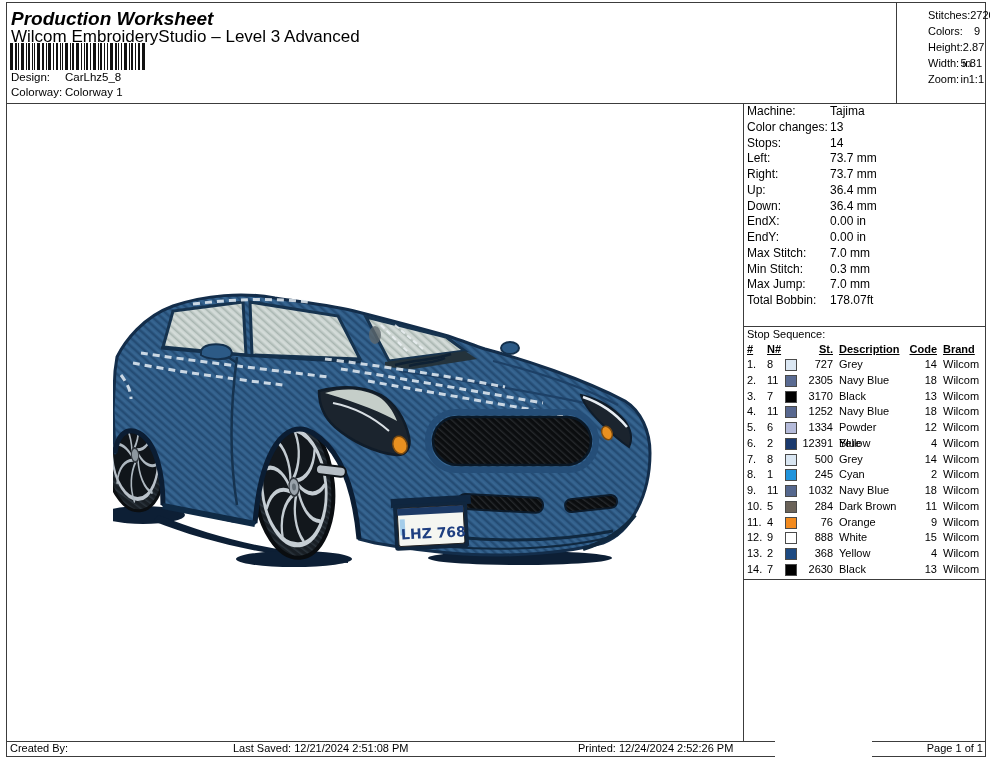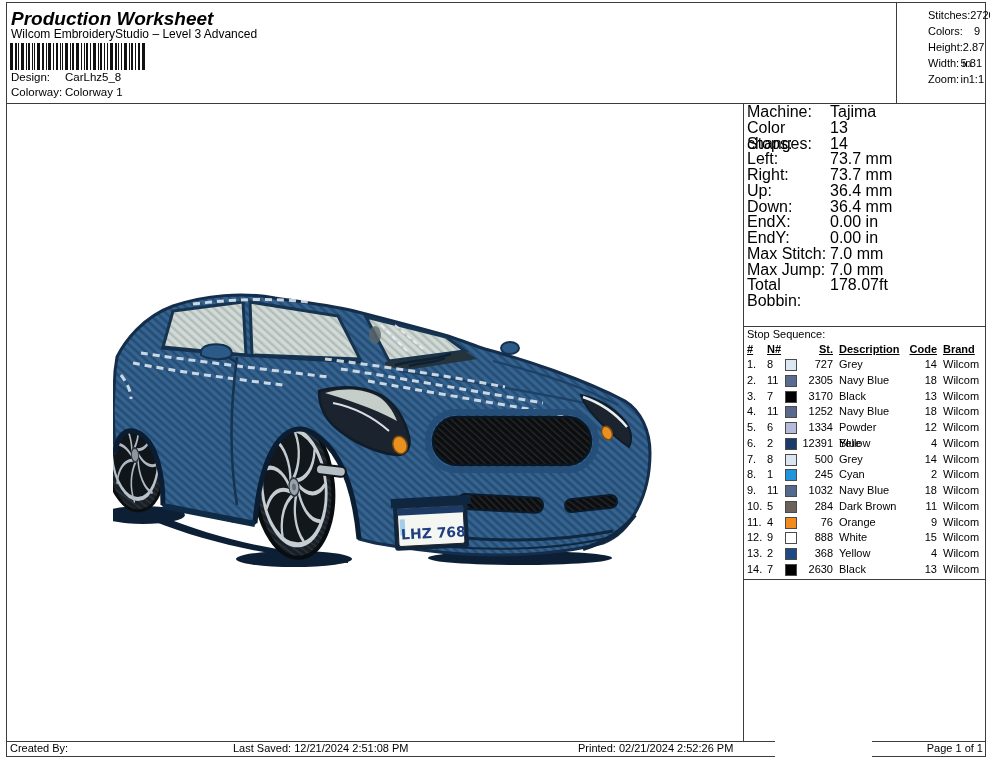--- a/index.html
+++ b/index.html
@@ -1,28 +1,28 @@
 <!DOCTYPE html>
 <html><head>
 <meta charset="utf-8">
 <style>
   html,body{margin:0;padding:0;background:#fff;}
   body{width:990px;height:762px;position:relative;font-family:"Liberation Sans",sans-serif;color:#000;overflow:hidden;}
   .ln{position:absolute;background:#3c3c3c;}
   .txt{position:absolute;white-space:nowrap;}
   #title{left:11px;top:8px;font-size:19px;font-weight:bold;font-style:italic;}
-  #subtitle{left:11px;top:27px;font-size:12px;}
+  #subtitle{left:11px;top:27px;font-size:17px;}
   #barcode{position:absolute;left:10px;top:43px;}
   .hdr-kv{position:absolute;left:11px;font-size:11.5px;display:flex;}
   .hdr-kv .k{width:54px;display:inline-block;}
   #summary-box{position:absolute;left:900px;top:7px;width:84px;}
   .sum-row{display:flex;height:16px;line-height:16px;font-size:11px;}
   .sum-label{width:46px;margin-left:28px;}
   #machine-panel{position:absolute;left:747px;top:104px;width:238px;}
-  .mach-row{display:flex;height:15.77px;line-height:15.77px;font-size:16px;}
+  .mach-row{display:flex;height:15.77px;line-height:15.77px;font-size:12px;}
   .mach-label{width:83px;}
   #stopseq-label{left:747px;top:328px;font-size:11px;}
   #stopseq-table{position:absolute;left:747px;top:342px;width:236px;}
   .seq-row{display:grid;grid-template-columns:20px 17px 13px 36px 68px 36px 42px;height:15.77px;line-height:15.77px;font-size:11px;}
   .seq-head{font-weight:bold;height:15px;line-height:14px;}
   .seq-head span{text-decoration:underline;}
   .c-st,.c-code{text-align:right;}
   .c-desc,.c-brand{padding-left:6px;}
   .c-sw{position:relative;}
   .swatch{position:absolute;left:1px;top:2px;width:10px;height:10px;border:1px solid #4a4a4a;}
@@ -175,20 +175,24 @@
     <div class="mach-row">
       <span class="mach-label">EndY:</span>
       <span class="mach-value">0.00 in</span>
     </div>
 
     <div class="mach-row">
       <span class="mach-label">Max Stitch:</span>
       <span class="mach-value">7.0 mm</span>
     </div>
 
+    <div class="mach-row">
+      <span class="mach-label">Min Stitch:</span>
+      <span class="mach-value">0.3 mm</span>
+    </div>
 
     <div class="mach-row">
       <span class="mach-label">Max Jump:</span>
       <span class="mach-value">7.0 mm</span>
     </div>
 
     <div class="mach-row">
       <span class="mach-label">Total Bobbin:</span>
       <span class="mach-value">178.07ft</span>
     </div>
@@ -550,14 +554,14 @@
     <rect x="285" y="216" width="66" height="38" rx="2" fill="#f4f6f1" stroke="#222" stroke-width="1"></rect>
     <rect x="285" y="216" width="66" height="7" fill="#1c3a66"></rect>
     <rect x="287" y="227" width="5" height="16" fill="#8fc3e8" opacity="0.8"></rect>
     <text x="320" y="247" text-anchor="middle" font-family="DejaVu Sans, sans-serif" font-size="14" font-weight="bold" fill="#1e3f80">LHZ 768</text>
   </g>
 </svg>
 </div>
 
 <div class="txt foot" style="left:10px;">Created By:</div>
 <div class="txt foot" style="left:233px;">Last Saved: 12/21/2024 2:51:08 PM</div>
-<div class="txt foot" style="left:578px;">Printed: 02/21/2024 2:52:26 PM</div>
+<div class="txt foot" style="left:578px;">Printed: 12/24/2024 2:52:26 PM</div>
 <div class="txt foot" style="right:7px;">Page 1 of 1</div>
 
 </body></html>

